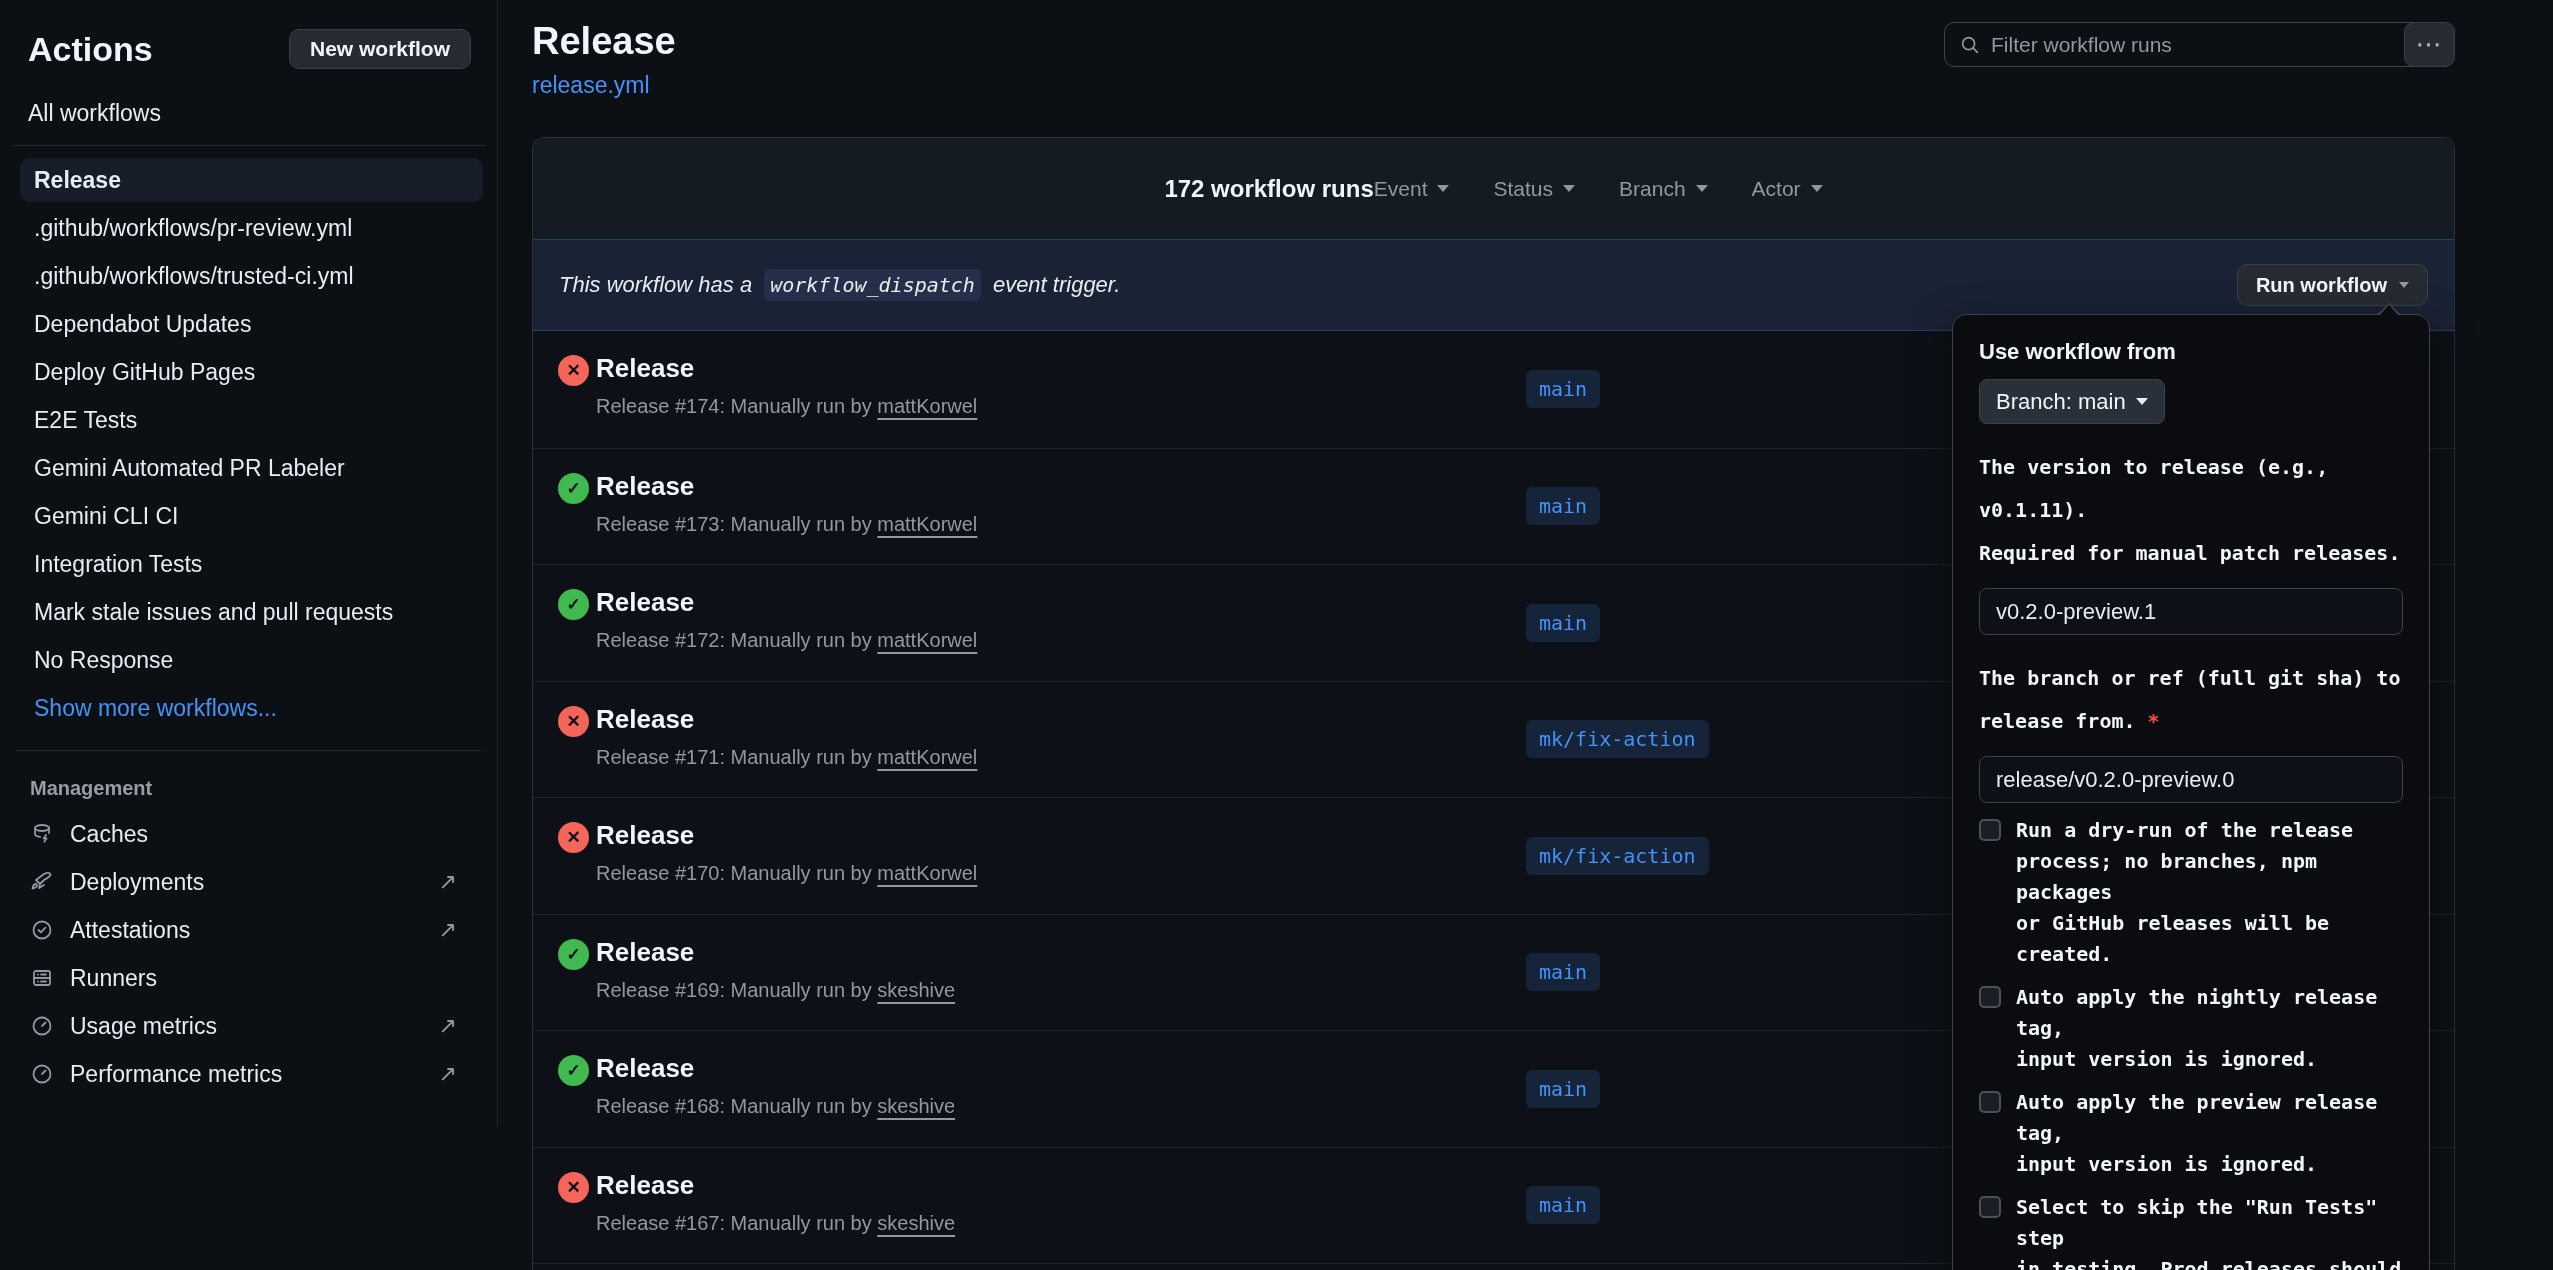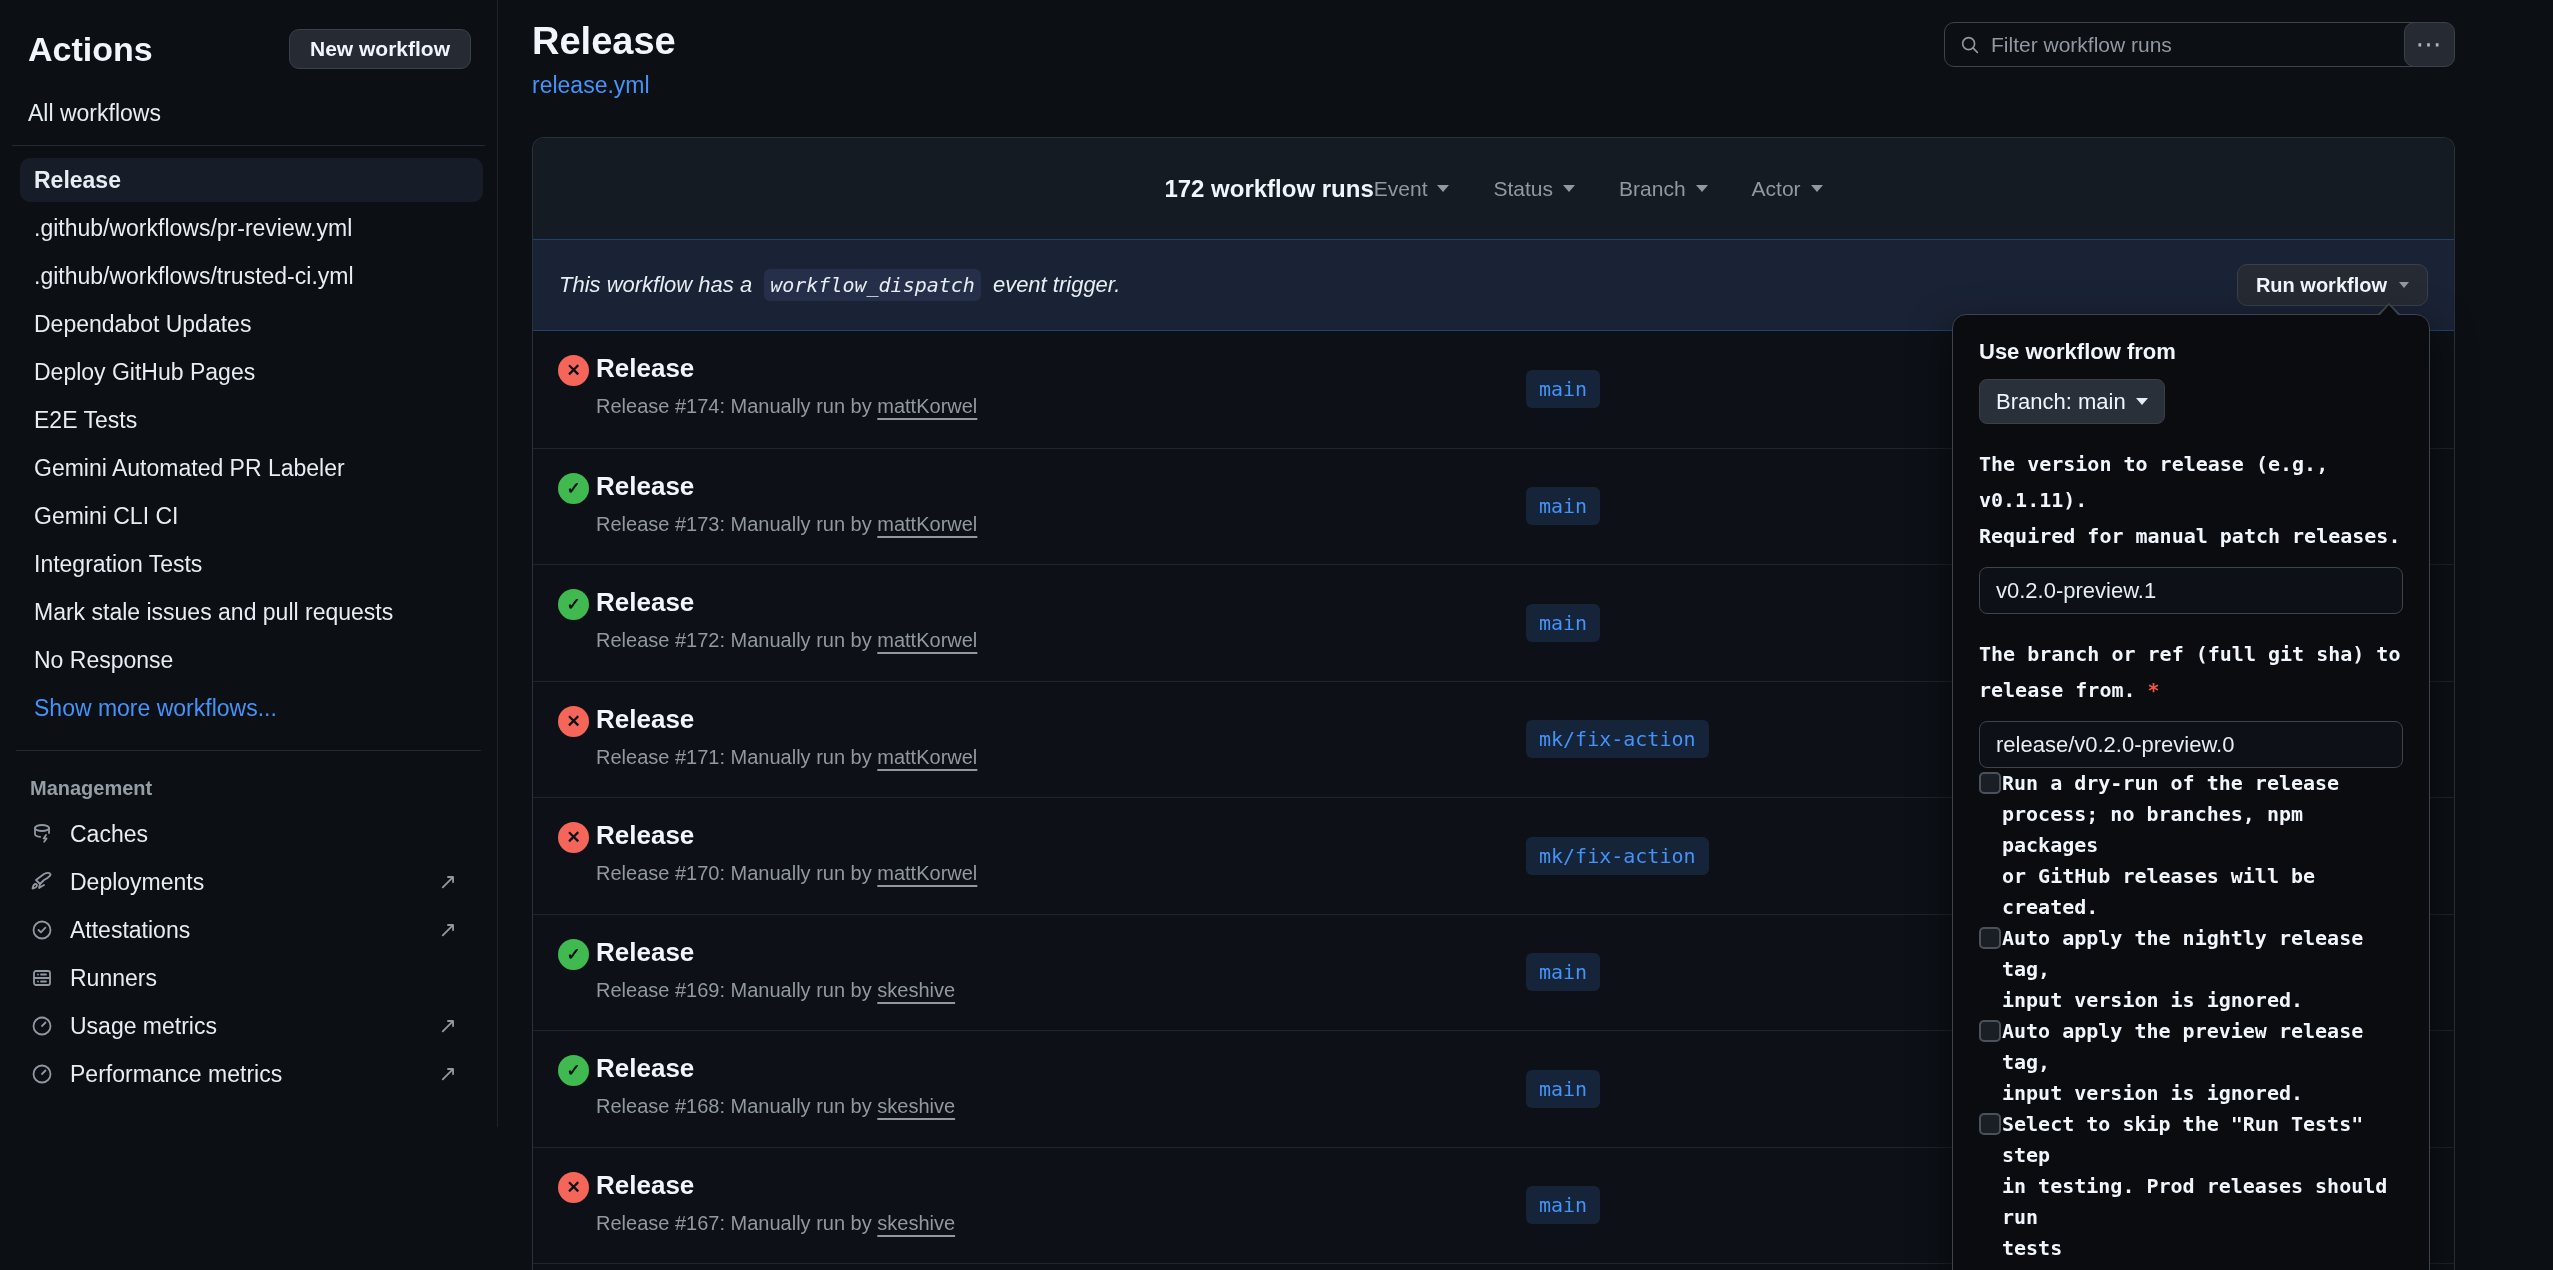--- a/index.html
+++ b/index.html
@@ -127,29 +127,29 @@
   #run-popup::after {
     content: ""; position: absolute; top: -10px; left: 426px;
     border-left: 10px solid transparent; border-right: 10px solid transparent;
     border-bottom: 11px solid #0a0c10;
   }
   .popup-heading { font-size: 22px; font-weight: 700; color: #f0f6fc; margin-bottom: 14px; }
   #branch-select-btn { height: 45px; padding: 0 16px; background: #2a303a; border-radius: 8px; font-size: 22px; font-weight: 400; }
   #branch-select-btn .caret { color: #e6edf3; border-top-width: 7px; }
   .field-desc {
     margin-top: 22px; font-size: 20px; font-weight: 700; color: #f0f6fc;
-    line-height: 36px; white-space: pre-line;
+    line-height: 43px; white-space: pre-line;
   }
   .req-star { color: #f85149; font-weight: 700; }
   .popup-input {
     margin-top: 13px; width: 100%; height: 47px; border: 1px solid #3d444d; border-radius: 8px;
     background: #0d1117; color: #e6edf3; font-size: 22px; padding: 0 16px; outline: none;
     font-family: "Liberation Sans", sans-serif;
   }
-  .checkbox-row { margin-top: 0; display: flex; align-items: flex-start; gap: 1px; }
+  .checkbox-row { margin-top: 12px; display: flex; align-items: flex-start; gap: 15px; }
   .checkbox {
     flex: 0 0 auto; width: 22px; height: 22px; margin-top: 4px;
     border: 2px solid #4a515b; border-radius: 5px; background: #1a1f26; cursor: pointer;
   }
   .checkbox-label { font-size: 20px; font-weight: 700; color: #f0f6fc; line-height: 31px; white-space: pre-line; }
   svg.oicon { stroke: #9198a1; fill: none; stroke-width: 1.8; stroke-linecap: round; stroke-linejoin: round; }
 </style>
 </head>
 <body>
 

